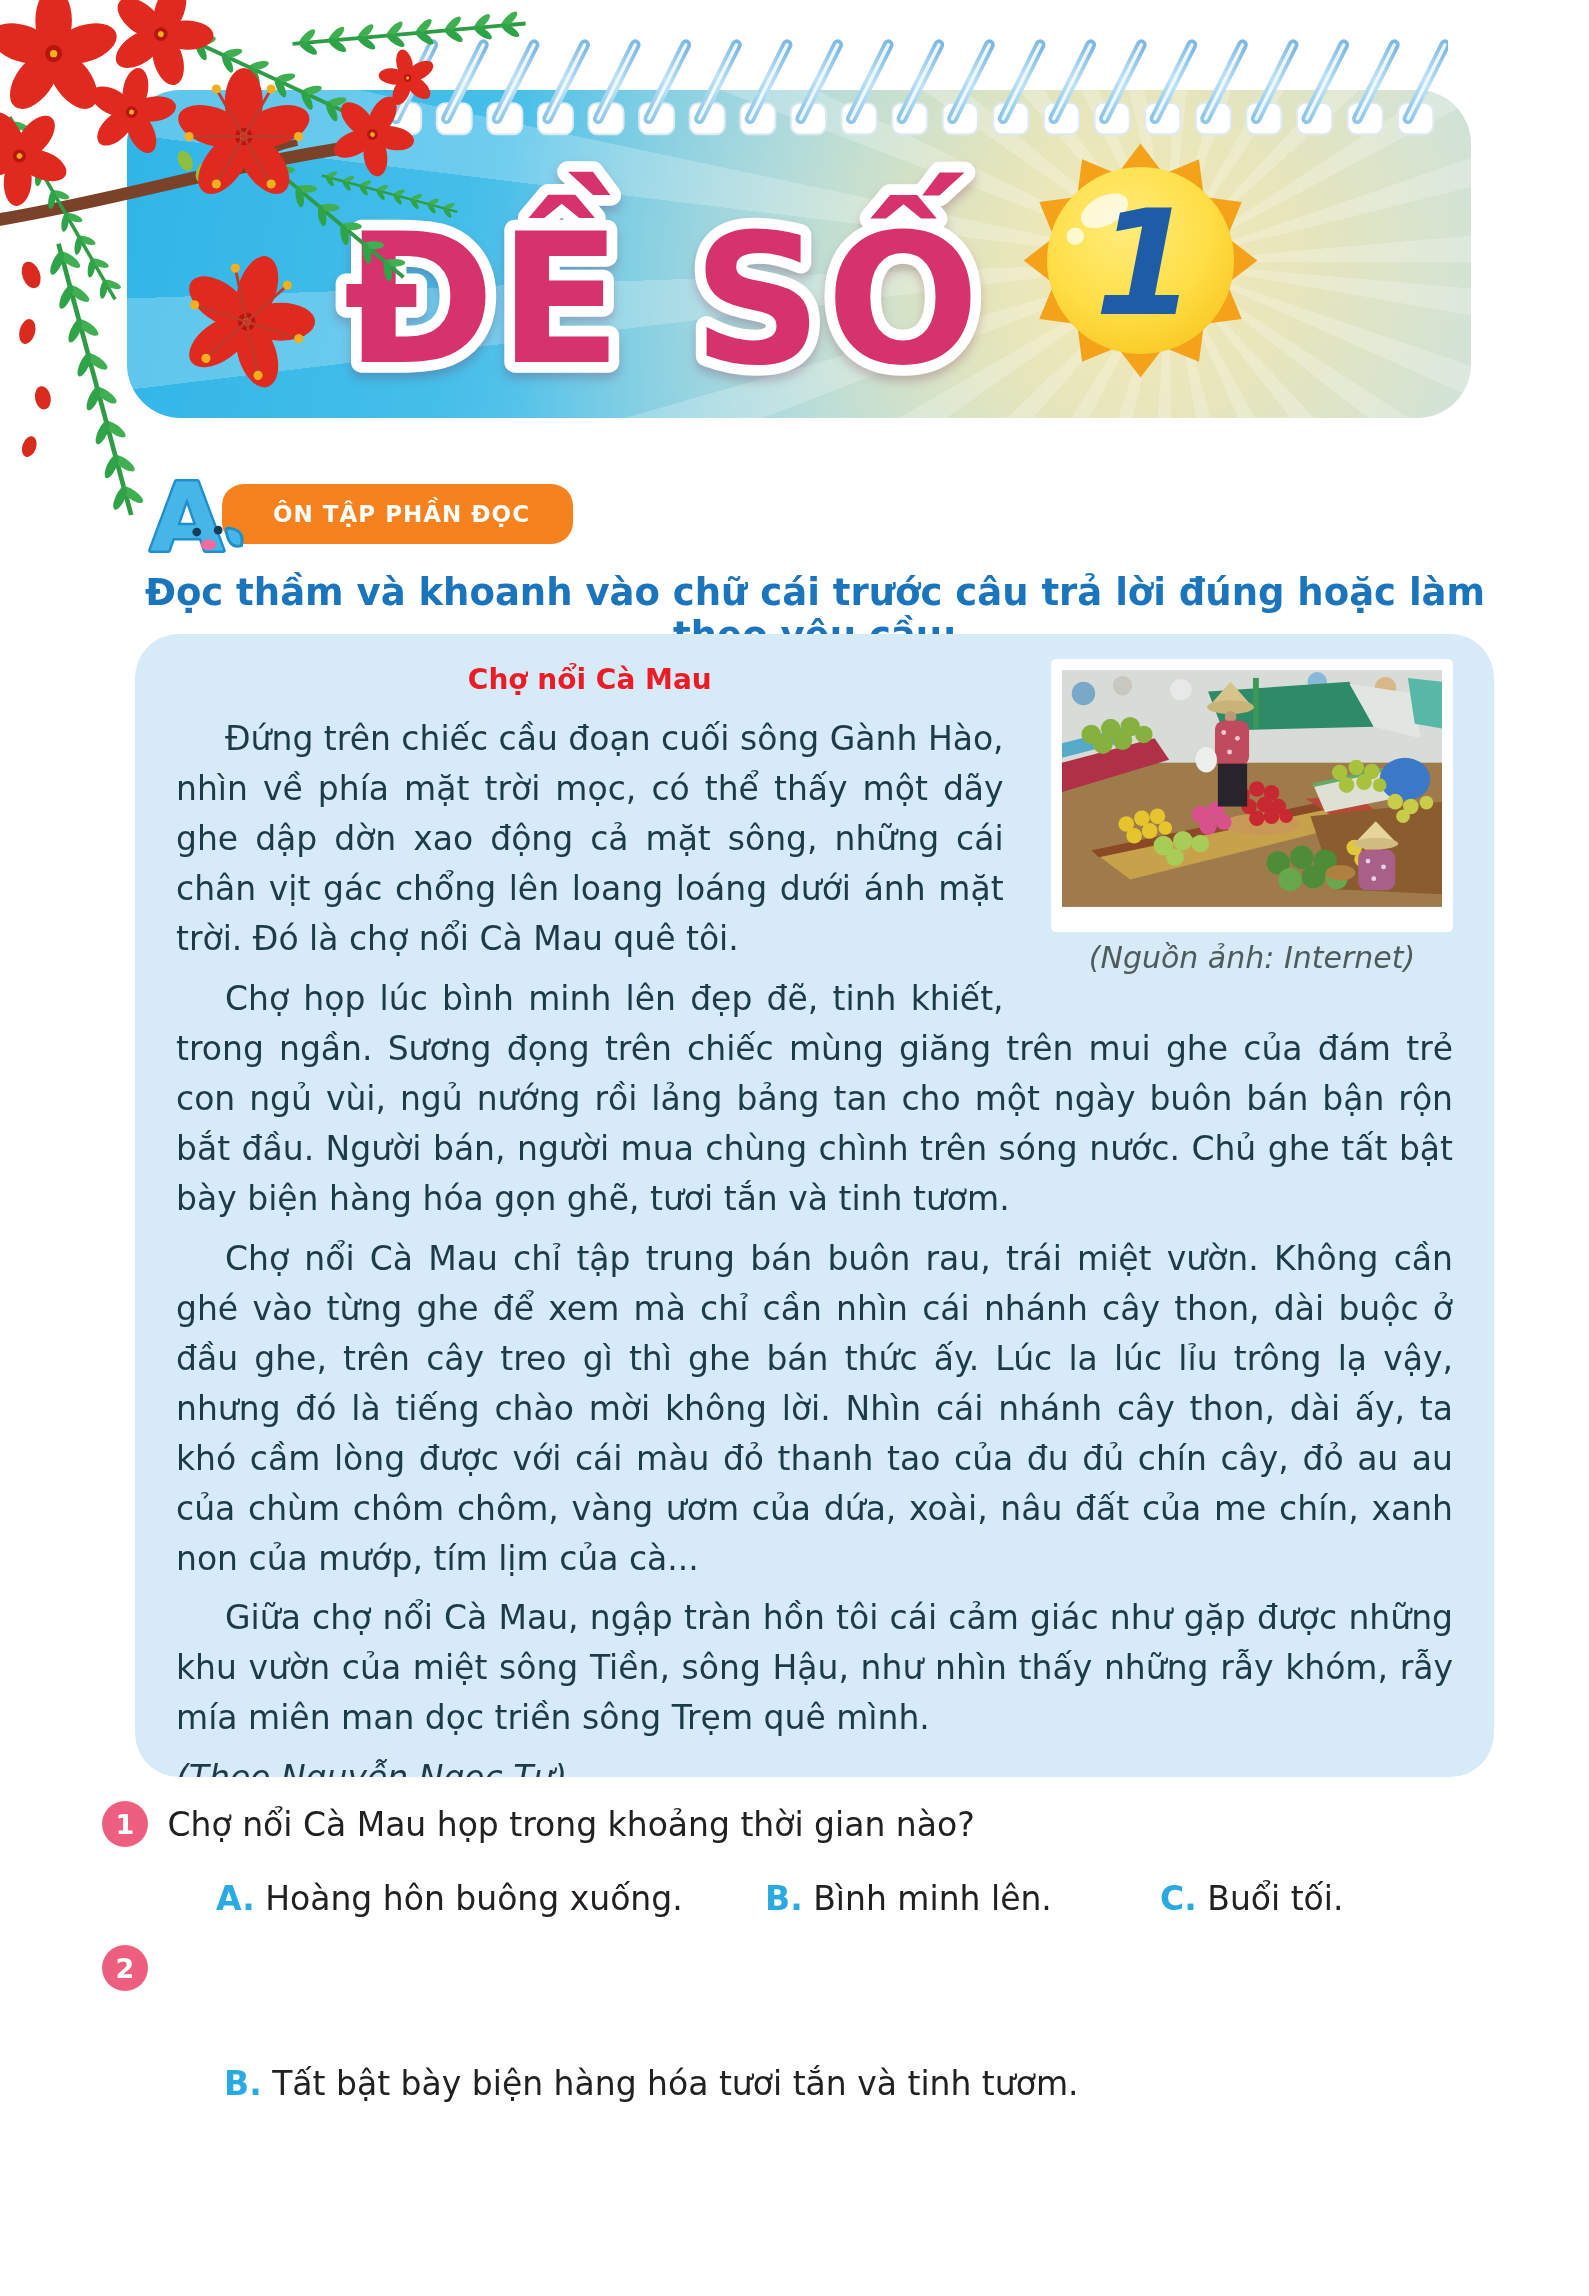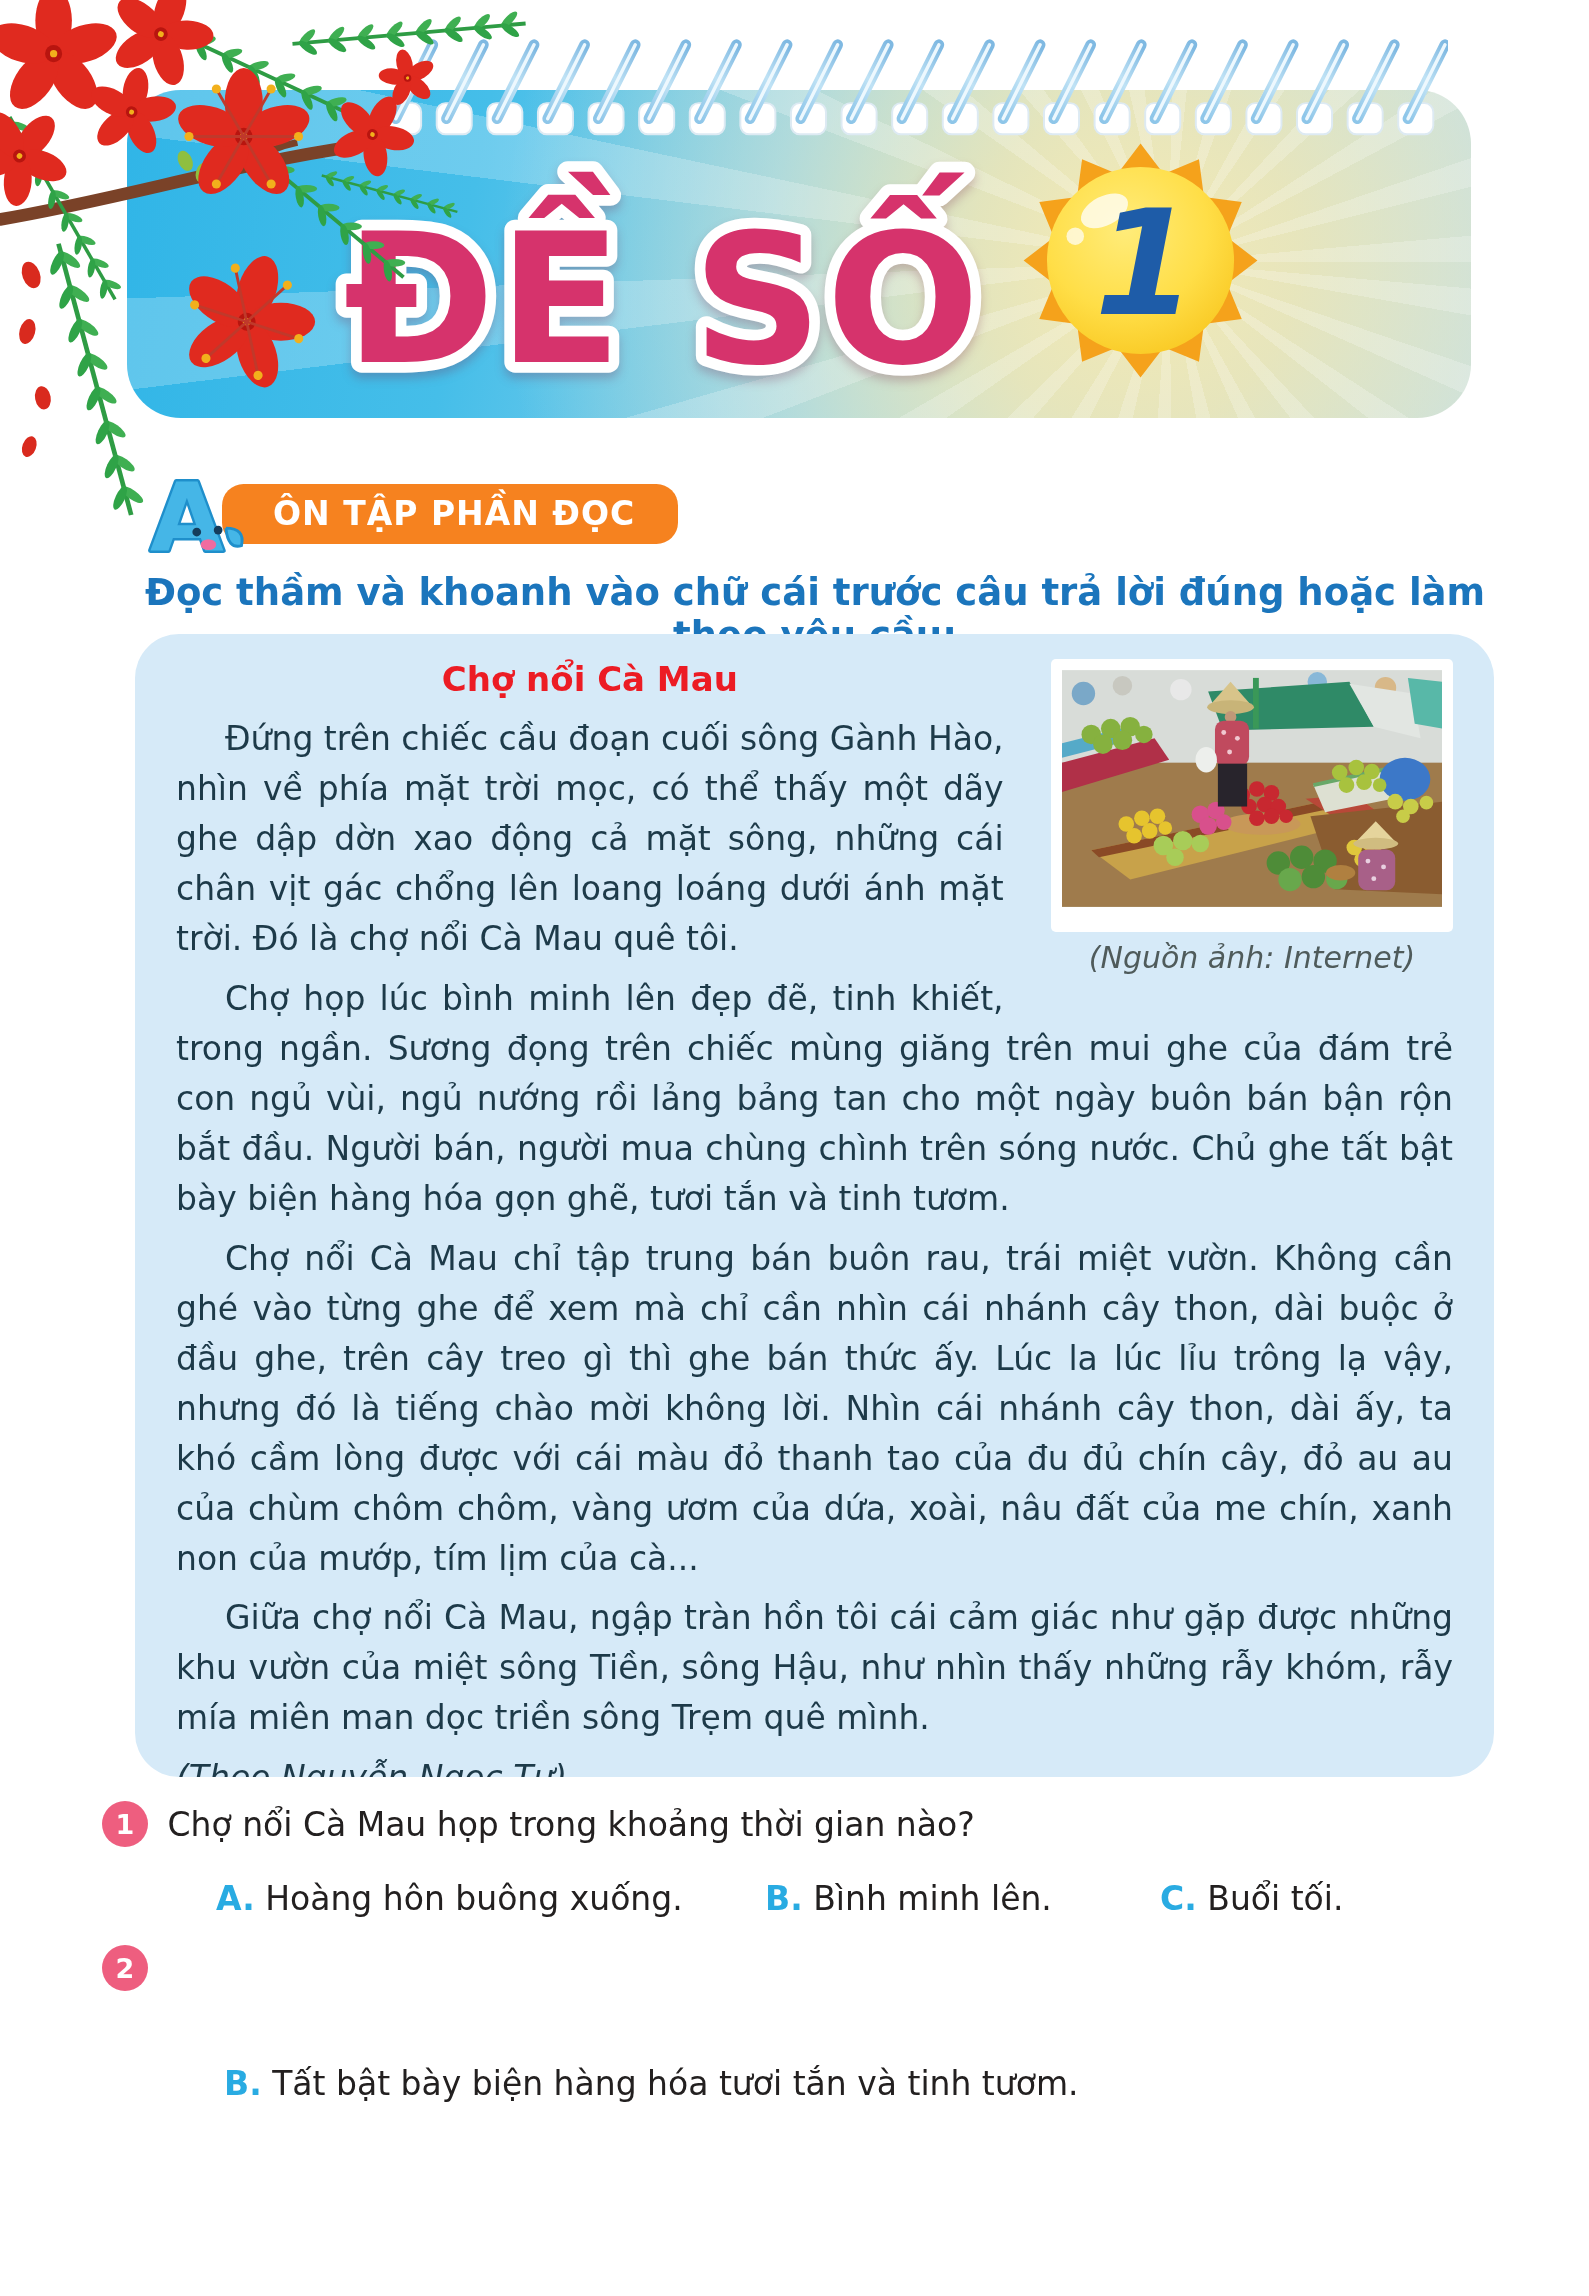--- a/index.html
+++ b/index.html
@@ -16,33 +16,33 @@
     overflow:hidden;}
   .banner .rays{position:absolute;inset:-39px;
     background:repeating-conic-gradient(from 95deg at 76% 52%, rgba(255,255,255,.22) 0deg 5deg, rgba(255,255,255,0) 5deg 14deg);}
   .coils{position:absolute;left:385px;top:35px;z-index:3;}
   .title-svg{position:absolute;left:293px;top:125px;z-index:4;}
   .sun{position:absolute;left:1009px;top:129px;z-index:4;}
   .flowers{position:absolute;left:0;top:0;z-index:6;pointer-events:none;}
 
   
   .badge{position:absolute;left:222px;top:484px;height:60px;line-height:60px;padding:0 43px 0 51px;
-    background:#F6821F;border-radius:21.5px;color:#fff;font-weight:bold;font-size:33px;letter-spacing:1px;z-index:1;}
+    background:#F6821F;border-radius:21.5px;color:#fff;font-weight:bold;font-size:23px;letter-spacing:1px;z-index:1;}
   .mascot{position:absolute;left:142px;top:462px;z-index:2;}
   .instruction{position:absolute;left:137px;top:571px;width:1356px;text-align:center;
     color:#1B75BC;font-weight:bold;font-size:37px;z-index:2;}
 
   
   .passage{position:absolute;left:135px;top:634px;width:1359px;height:1143px;box-sizing:border-box;
     background:#D6EAF8;border-radius:44px;padding:19.5px 41px 0 41px;
     color:#1D3A49;font-size:33px;line-height:50px;z-index:2;overflow:hidden;}
   .figure{float:right;width:402px;margin:5.9px 0 2px 23.4px;text-align:center;padding-left:24px;}
   .frame{background:#ffffff;border-radius:4.9px;padding:10.7px;display:inline-block;}
   .caption{font-style:italic;font-size:30px;line-height:35px;color:#4F5B5B;margin-top:7.8px;}
-  .passage h2{margin:3.9px 0 11.7px;text-align:center;color:#EC1C24;font-size:34px;line-height:45px;font-weight:bold;}
+  .passage h2{margin:3.9px 0 11.7px;text-align:center;color:#EC1C24;font-size:28px;line-height:45px;font-weight:bold;}
   .passage p{margin:0 0 9.8px;text-align:justify;text-indent:49px;}
   .attribution{text-align:right;font-style:italic;padding-right:47px;margin-top:11.7px;text-indent:0 !important;}
 
   
   .questions{position:absolute;left:102px;top:1801px;width:1393px;height:380px;
     color:#232020;font-size:33px;z-index:2;}
   .qrow{position:absolute;left:0;display:flex;align-items:center;white-space:nowrap;}
   .qnum{width:46px;height:46px;border-radius:50%;background:#EE5E7F;color:#fff;font-weight:bold;
     font-size:27px;display:flex;align-items:center;justify-content:center;margin-right:19.5px;flex:0 0 auto;}
   .optrow{position:absolute;white-space:nowrap;}

